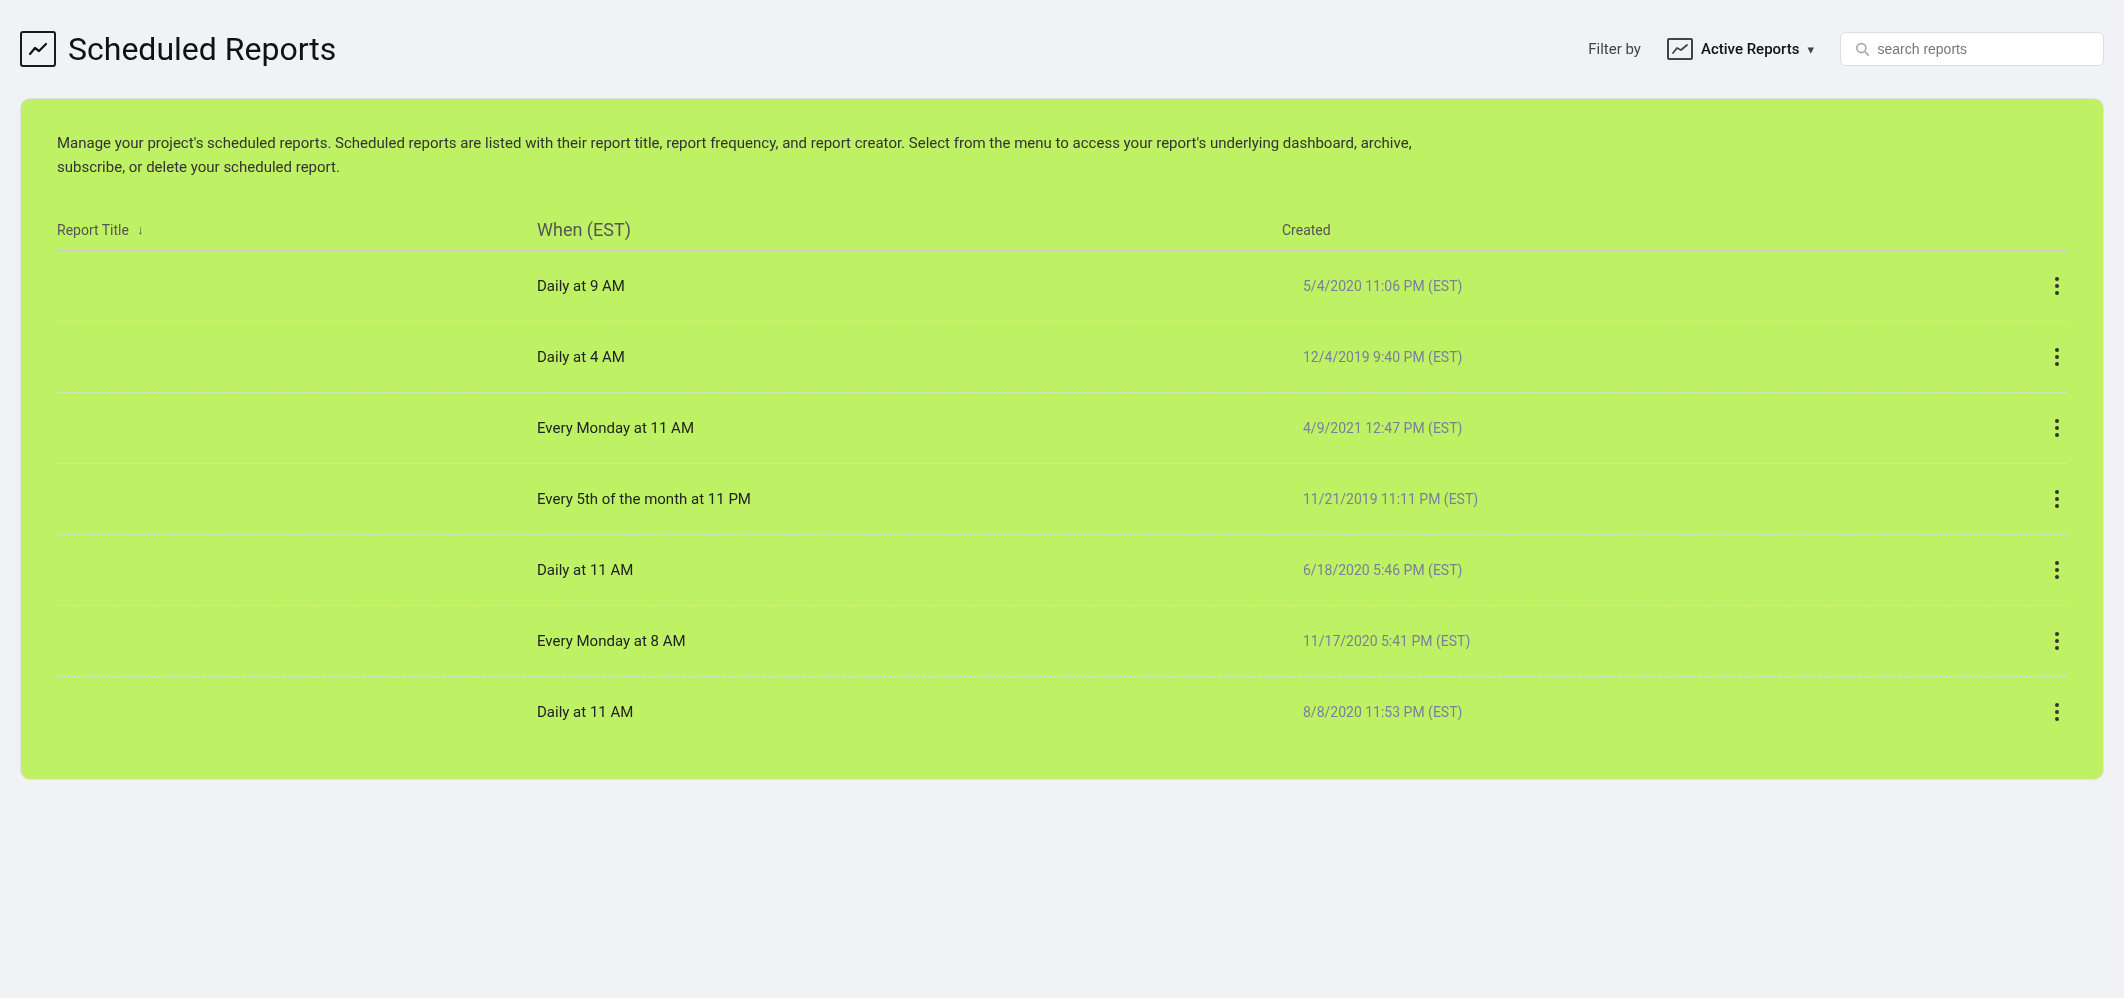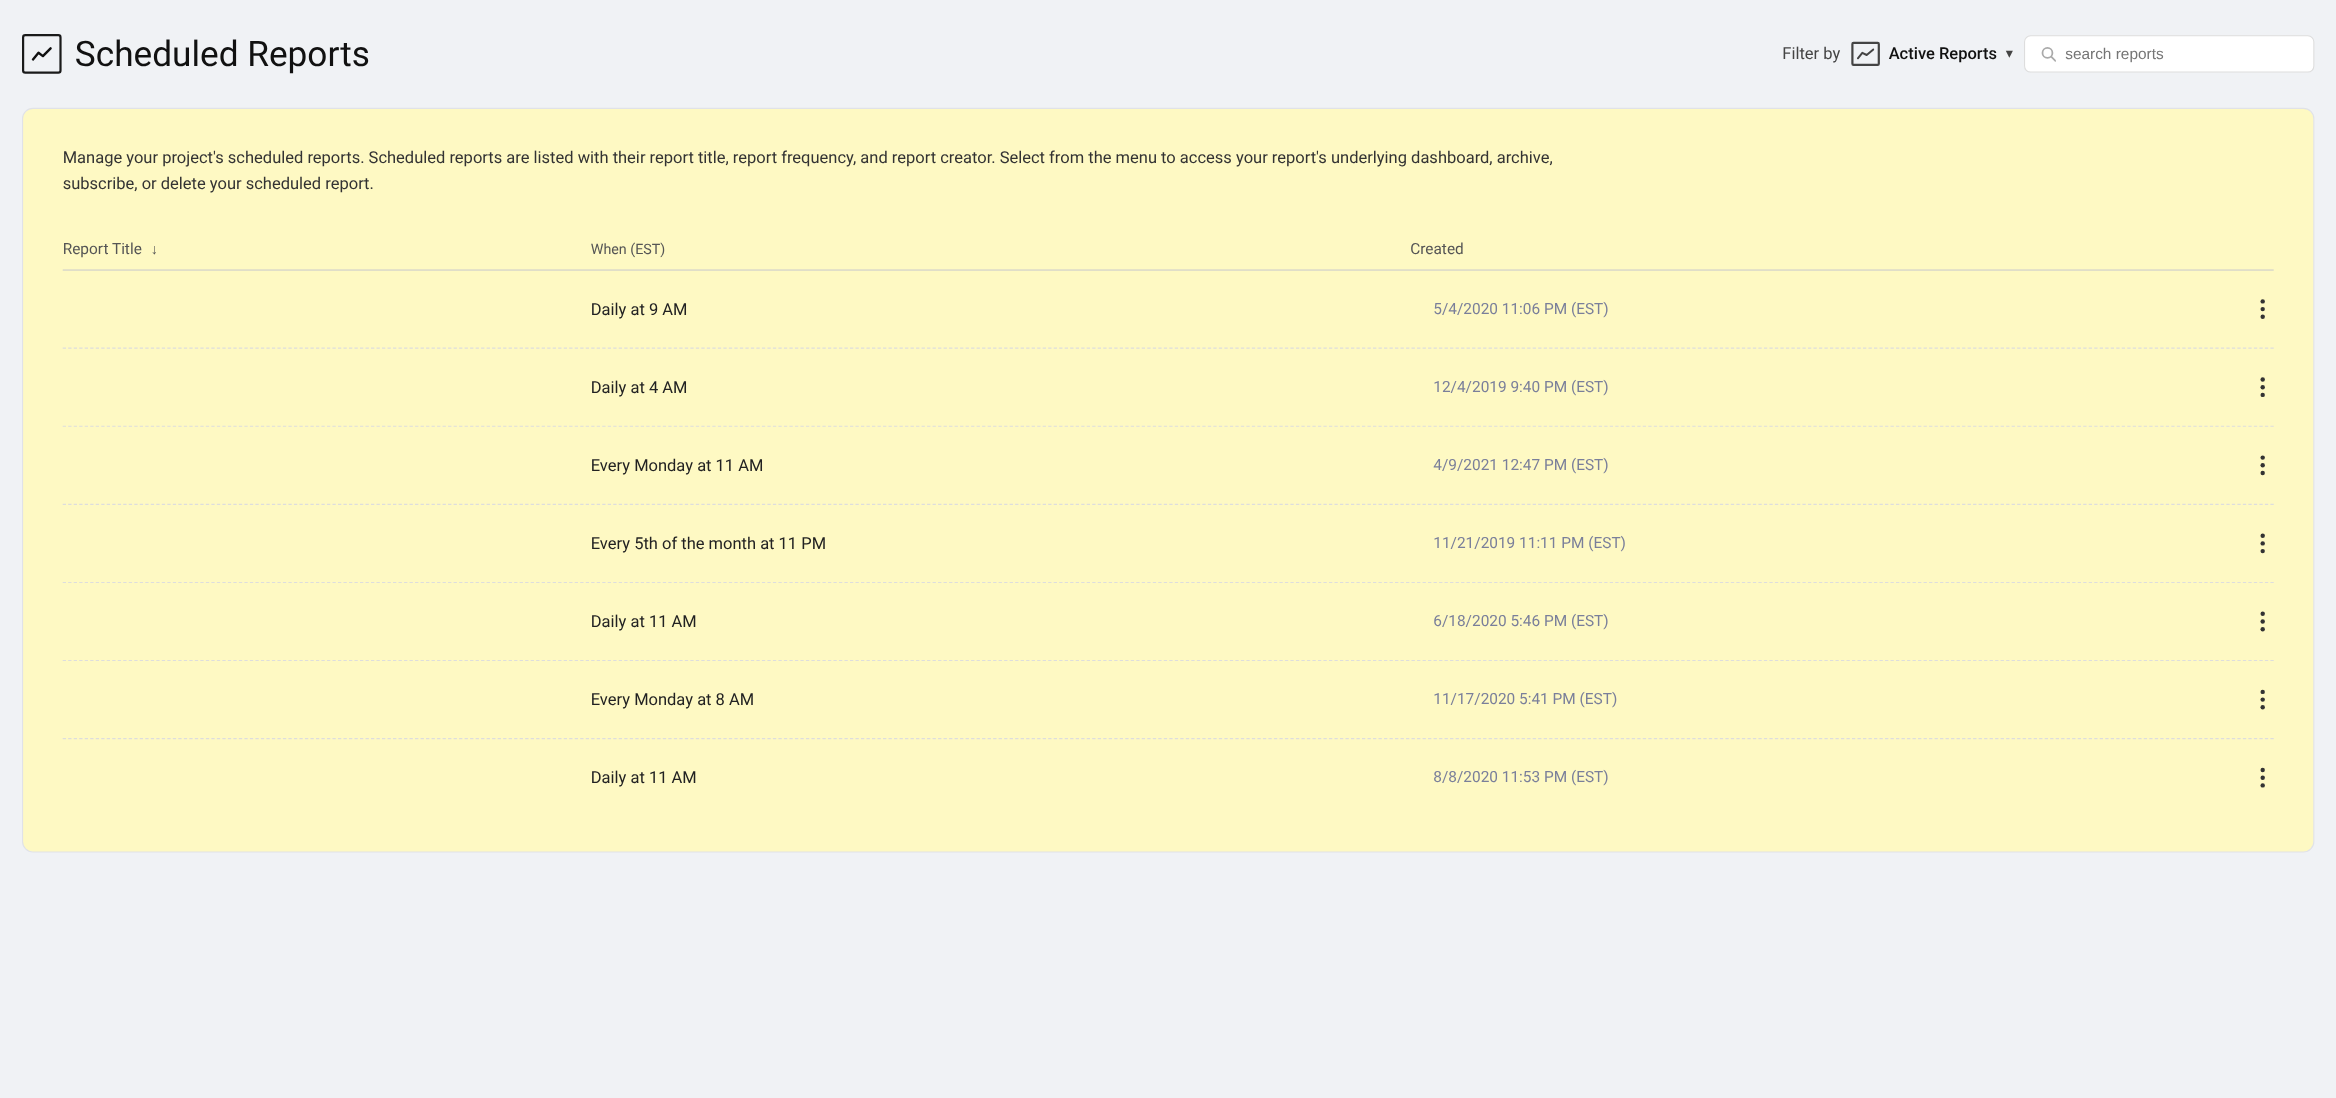--- a/index.html
+++ b/index.html
@@ -47,20 +47,21 @@
 
     .page-title {
       font-size: 32px;
       font-weight: 400;
       color: #111;
     }
 
     .header-right {
       display: flex;
       align-items: center;
+      gap: 16px;
     }
 
     .filter-by-label {
       font-size: 15px;
       color: #444;
     }
 
     .filter-dropdown {
       display: flex;
       align-items: center;
@@ -106,21 +107,21 @@
       border: none;
       outline: none;
       font-size: 14px;
       color: #999;
       background: transparent;
       width: 100%;
     }
 
     
     .main-card {
-      background: #fef9c3;
+      background: #bef264;
       border-radius: 10px;
       border: 1px solid #e0e2e8;
       padding: 32px 36px;
     }
 
     .description {
       font-size: 15px;
       color: #333;
       line-height: 1.6;
       margin-bottom: 30px;
@@ -144,21 +145,21 @@
       align-items: center;
       gap: 8px;
     }
 
     .sort-icon {
       color: #555;
       font-size: 13px;
     }
 
     .col-when {
-      font-size: 13px;
+      font-size: 18px;
       color: #555;
     }
 
     .col-created {
       font-size: 14px;
       color: #555;
     }
 
     
     .table-row {

